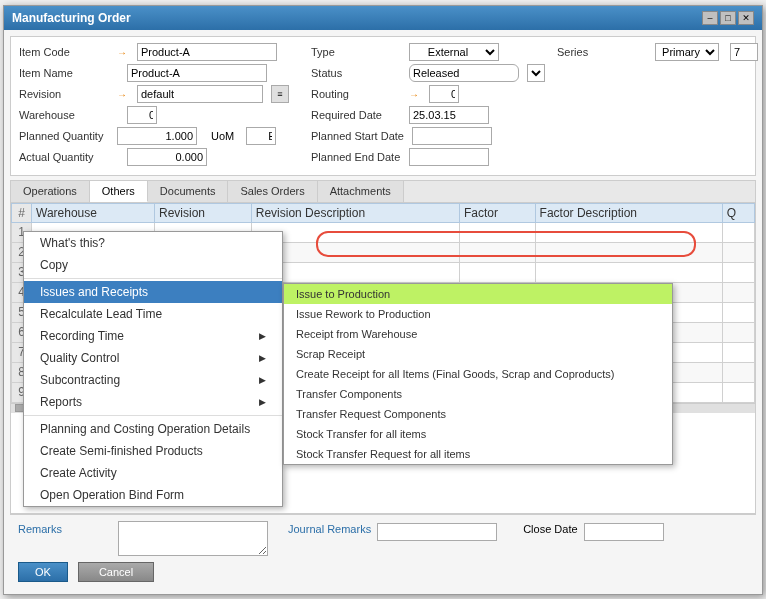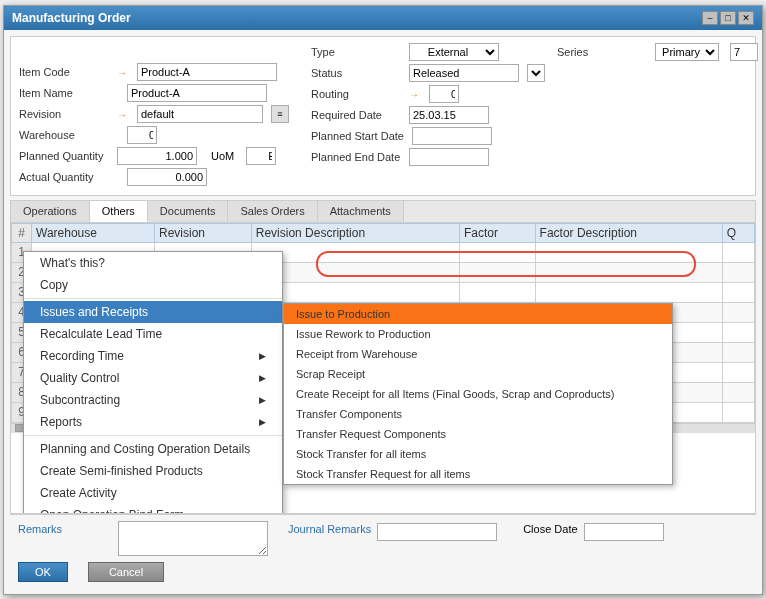--- a/index.html
+++ b/index.html
@@ -38,35 +38,35 @@
     table { width: 100%; border-collapse: collapse; font-size: 11px; }
     table th { background: #dce9f5; border: 1px solid #b0c8e0; padding: 2px 4px; font-weight: normal; text-align: left; color: #333; }
     table td { border: 1px solid #d0d0d0; padding: 2px 4px; height: 20px; color: #333; }
     table tr:nth-child(even) { background: #f8f8f8; }
     .row-num { width: 20px; text-align: center; background: #e8e8e8; color: #666; }
     
     .bottom-section { padding: 6px 8px; background: #f5f5f5; border-top: 1px solid #ccc; }
     .remarks-label { font-size: 11px; color: #2c6fa8; min-width: 80px; margin-top: 2px; }
     .remarks-box { width: 150px; height: 35px; border: 1px solid #aaa; background: white; }
     
-    .button-row { display: flex; gap: 20px; margin-top: 6px; }
+    .button-row { display: flex; gap: 10px; margin-top: 6px; }
     .btn-ok { background: linear-gradient(to bottom, #4a90c8, #2c6fa8); color: white; border: 1px solid #1a5a8a; padding: 3px 16px; font-size: 11px; cursor: pointer; }
     .btn-cancel { background: linear-gradient(to bottom, #aaa, #888); color: white; border: 1px solid #666; padding: 3px 20px; font-size: 11px; cursor: pointer; }
     
     
     .context-menu { position: absolute; left: 12px; top: 28px; background: white; border: 1px solid #999; box-shadow: 2px 2px 6px rgba(0,0,0,0.3); z-index: 100; width: 260px; }
     .ctx-item { padding: 4px 16px; font-size: 11px; color: #333; cursor: pointer; display: flex; justify-content: space-between; align-items: center; }
     .ctx-item.active { background: #3c7fc0; color: white; }
     .ctx-separator { height: 1px; background: #ddd; margin: 2px 0; }
     .ctx-arrow { font-size: 9px; }
     
     
     .submenu { position: absolute; left: 272px; top: 80px; background: white; border: 1px solid #999; box-shadow: 2px 2px 6px rgba(0,0,0,0.3); z-index: 101; width: 390px; }
     .submenu-item { padding: 4px 12px; font-size: 11px; color: #333; cursor: pointer; }
-    .submenu-item.highlighted { background: #f97316; color: #333; }
+    .submenu-item.highlighted { background: #bef264; color: #333; }
     
     
     .highlight-oval { position: absolute; left: 305px; top: 28px; width: 380px; height: 26px; border: 2px solid #e74c3c; border-radius: 12px; pointer-events: none; z-index: 102; }
     
     .scrollbar-h { height: 10px; background: #e0e0e0; border-top: 1px solid #ccc; display: flex; align-items: center; }
     .scrollbar-thumb { width: 60px; height: 8px; background: #aaa; border: 1px solid #999; margin-left: 4px; }
   </style>
 </head>
 <body>
 
@@ -79,21 +79,21 @@
       <div class="title-btn">□</div>
       <div class="title-btn">✕</div>
     </div>
   </div>
 
   <div class="content">
 
     <div class="form-section">
       <div style="display:flex; gap:12px;">
 
-        <div style="flex:1;margin-top:20px;">
+        <div style="flex:1;">
           <div class="form-row">
             <span class="form-label">Item Code</span>
             <span class="arrow-orange">→</span>
             <input class="form-input form-input-wide" value="Product-A" readonly="" style="">
           </div>
           <div class="form-row">
             <span class="form-label">Item Name</span>
             <input class="form-input form-input-wide" value="Product-A" readonly="" style="margin-left: 10px;">
           </div>
           <div class="form-row">
@@ -120,21 +120,21 @@
 
         <div style="flex:1; padding-left:10px;">
           <div class="form-row">
             <span class="form-label">Type</span>
             <select class="form-select" style="width:90px;">
               <option>External</option>
             </select>
           </div>
           <div class="form-row">
             <span class="form-label">Status</span>
-            <input class="form-input" style="width: 110px;" value="Released" readonly="">
+            <input class="form-input" style="width: 110px; border-radius: 6px;" value="Released" readonly="">
             <select class="form-select" style="width:18px;padding:0;"><option>▼</option></select>
           </div>
           <div class="form-row">
             <span class="form-label">Routing</span>
             <span class="arrow-orange">→</span>
             <input class="form-input form-input-small" value="01" readonly="" style="">
           </div>
           <div class="form-row">
             <span class="form-label">Required Date</span>
             <input class="form-input form-input-medium" value="25.03.15" style="">

